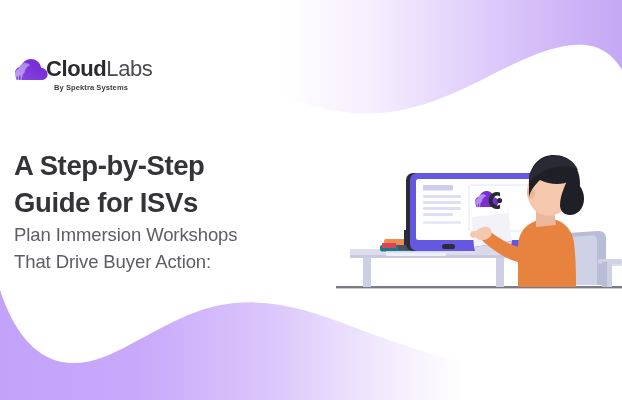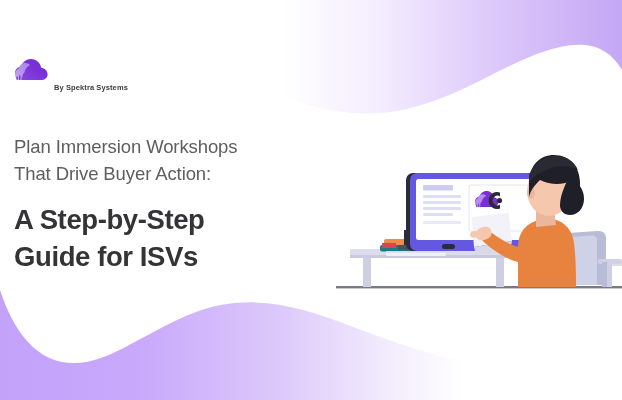--- a/index.html
+++ b/index.html
@@ -146,31 +146,34 @@
         </linearGradient>
       </defs>
       <path d="M9,23 C4.2,23 1,19.9 1,16.2 C1,12.8 3.7,10 7.2,9.6 C8.3,5.2 12.3,2 17,2 C22.1,2 26.4,5.8 27.2,10.7 C30.8,11 33.6,13.9 33.6,17.4 C33.6,20.9 30.6,23 27,23 Z" fill="url(#cloudGrad)"></path>
       <path d="M4,23 C2.2,22.2 1,19.5 1,17.2 C1,14.6 2.6,12.4 4.9,11.4 C5.4,8.3 8,6 11.2,6 C13.2,6 15,6.9 16.2,8.3 C13.2,9.4 11,12.1 10.5,15.4 C9.2,16.4 8.4,18 8.4,19.8 C8.4,21 8.7,22.1 9.2,23 Z" fill="url(#cloudGradLight)" opacity="0.95"></path>
       <g fill="#6f2fd0" opacity="0.85">
         <rect x="2.4" y="19.6" width="1.5" height="3.4" rx="0.7"></rect>
         <rect x="5.0" y="18.2" width="1.5" height="4.8" rx="0.7"></rect>
         <rect x="7.6" y="20.4" width="1.5" height="2.6" rx="0.7"></rect>
       </g>
     </svg>
+    <div id="logo-wordmark">
+      <span id="logo-word-cloud">Cloud</span><span id="logo-word-labs">Labs</span>
+    </div>
     <div id="logo-tagline">By Spektra Systems</div>
   </div>
 
   <div id="headline-block">
+    <div id="title">
+      <div>A Step-by-Step</div>
+      <div>Guide for ISVs</div>
+    </div>
     <div id="eyebrow">
       <div>Plan Immersion Workshops</div>
       <div>That Drive Buyer Action:</div>
-    </div>
-    <div id="title">
-      <div>A Step-by-Step</div>
-      <div>Guide for ISVs</div>
     </div>
   </div>
 
   <svg id="illustration" viewBox="0 0 292 165">
 
     <rect x="6" y="151" width="286" height="2.4" fill="#7a7a86"></rect>
 
     <g>
       <rect x="20" y="114" width="168" height="9" rx="1.5" fill="#dcdcec"></rect>
       <rect x="20" y="120" width="168" height="3" fill="#c9c9e0"></rect>

